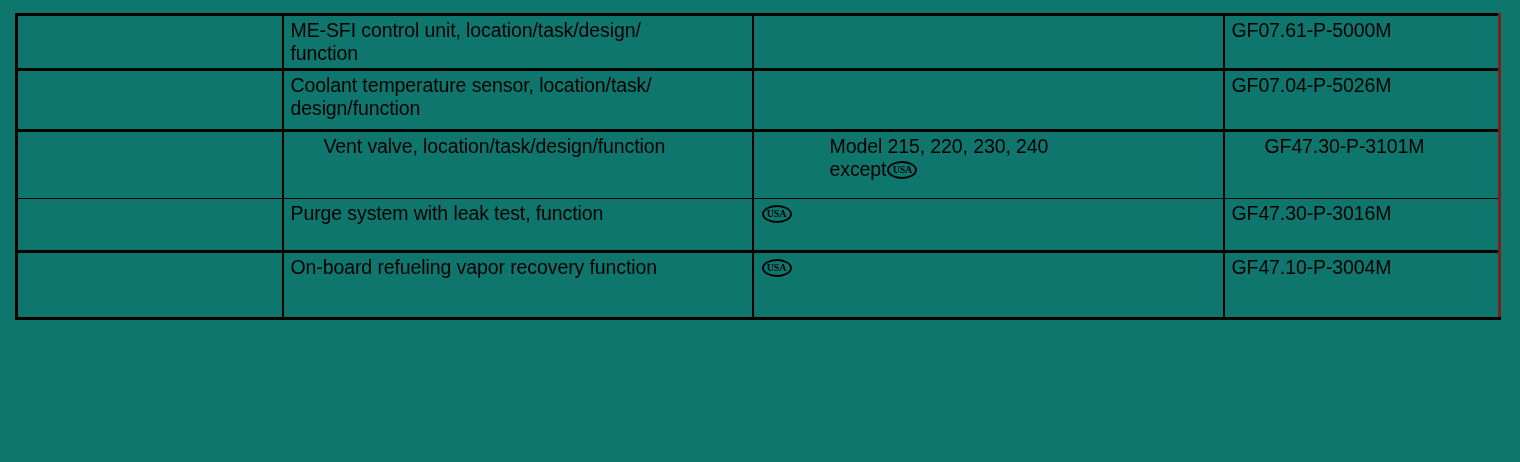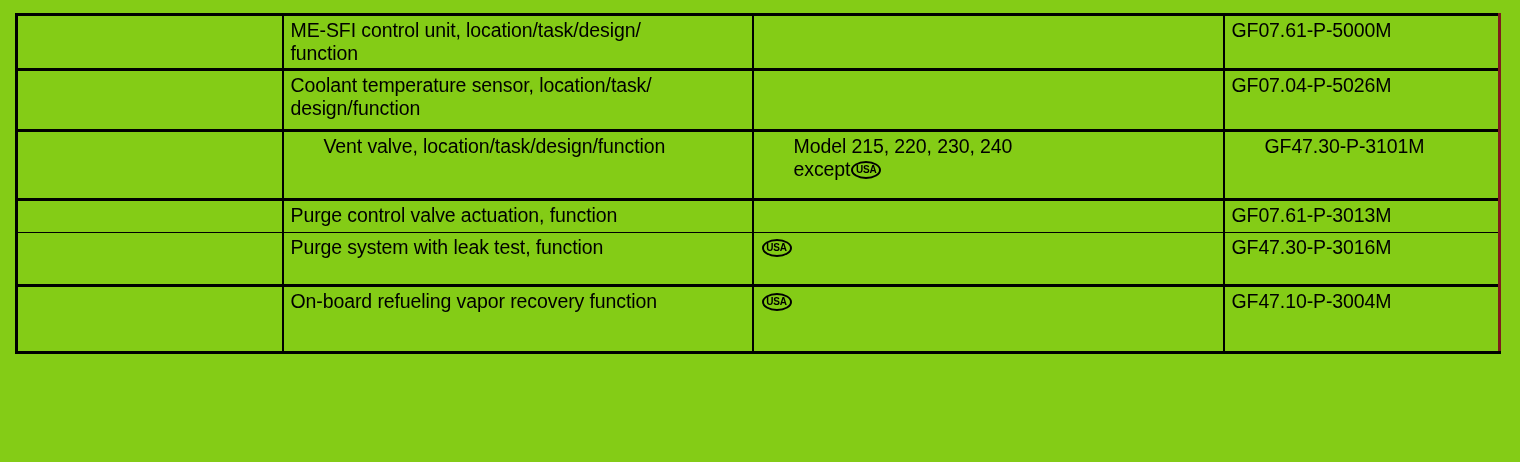--- a/index.html
+++ b/index.html
@@ -12,21 +12,21 @@
     width: 1520px;
     height: 462px;
     font-family: "Liberation Sans", sans-serif;
     color: #000000;
     overflow: hidden;
   }
   .page {
     position: relative;
     width: 1520px;
     height: 462px;
-    background: #84cc16;
+    background: #0f766e;
   }
   table.doc-table {
     position: absolute;
     left: 15px;
     top: 13px;
     width: 1483px;
     border-collapse: collapse;
     table-layout: fixed;
     border: 0;
   }
@@ -60,20 +60,21 @@
   col.col-note   { width: 471px; }
   col.col-code   { width: 276px; }
 
   .cell-text {
     display: block;
     white-space: pre-line;
   }
   .note-line {
     display: block;
     white-space: pre-wrap;
+    margin-left: 36px;
   }
   .note-inline {
     display: inline;
   }
   
   .usa-badge {
     display: inline-block;
     vertical-align: -3px;
     width: 30px;
     height: 18px;
@@ -88,21 +89,21 @@
     box-sizing: border-box;
   }
   .usa-badge .usa-label {
     position: absolute;
     inset: 0;
     display: flex;
     align-items: center;
     justify-content: center;
     font-size: 10px;
     font-weight: bold;
-    font-family: Liberation Sans, sans-serif;
+    font-family: Liberation Serif, serif;
     letter-spacing: -0.2px;
     line-height: 1;
   }
   
   tr.r1 td { height: 41px; }
   tr.r2 td { height: 52px; }
   tr.r3 td { height: 52px; }
   tr.r4 td { height: 54px; }
   tr.r5 td { height: 60px; padding-left: 40px; }
   tr.r6 td { height: 25px; }
@@ -166,34 +167,20 @@
         </td>
         <td class="c3">
           <span class="note-line">Model 215, 220, 230, 240</span>
           <span class="note-line"><span class="note-inline">except</span><span class="usa-badge"><span class="ring"></span><span class="usa-label">USA</span></span></span>
         </td>
         <td class="c4">
           <span class="cell-text">GF47.30-P-3101M</span>
         </td>
       </tr>
 
-      <tr class="r6">
-        <td class="c1">
-          <span class="cell-text"></span>
-        </td>
-        <td class="c2">
-          <span class="cell-text">Purge control valve actuation, function</span>
-        </td>
-        <td class="c3">
-          <span class="cell-text"></span>
-        </td>
-        <td class="c4">
-          <span class="cell-text">GF07.61-P-3013M</span>
-        </td>
-      </tr>
 
       <tr class="r7 thin-top">
         <td class="c1">
           <span class="cell-text"></span>
         </td>
         <td class="c2">
           <span class="cell-text">Purge system with leak test, function</span>
         </td>
         <td class="c3">
           <span class="usa-badge"><span class="ring"></span><span class="usa-label">USA</span></span>

